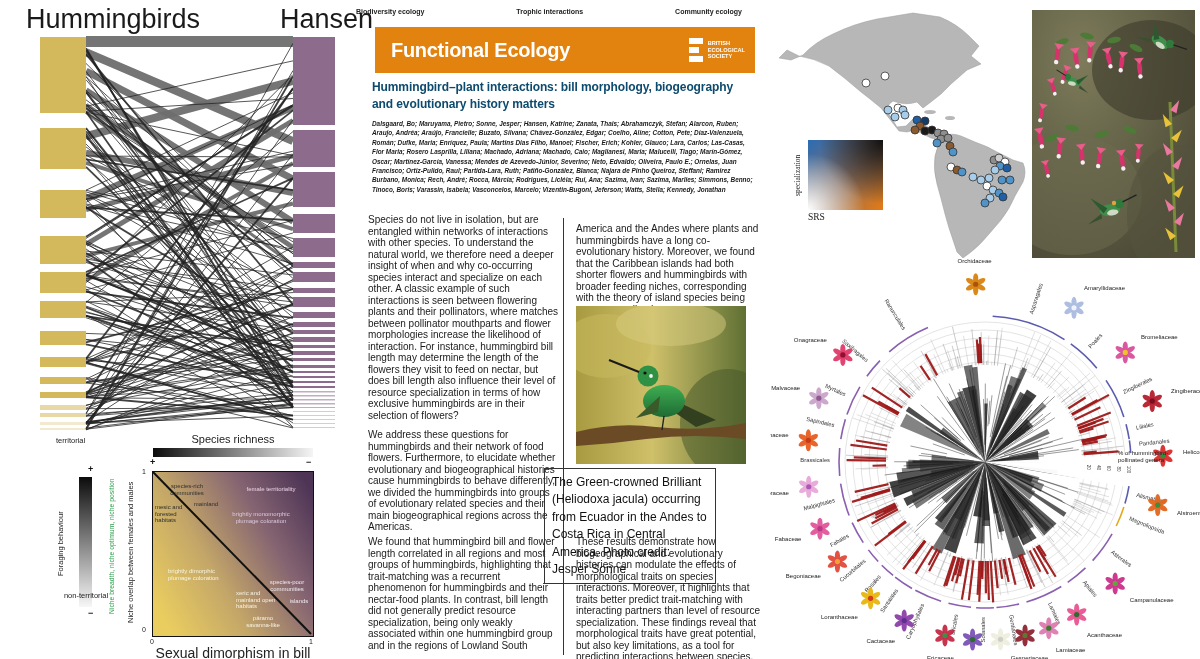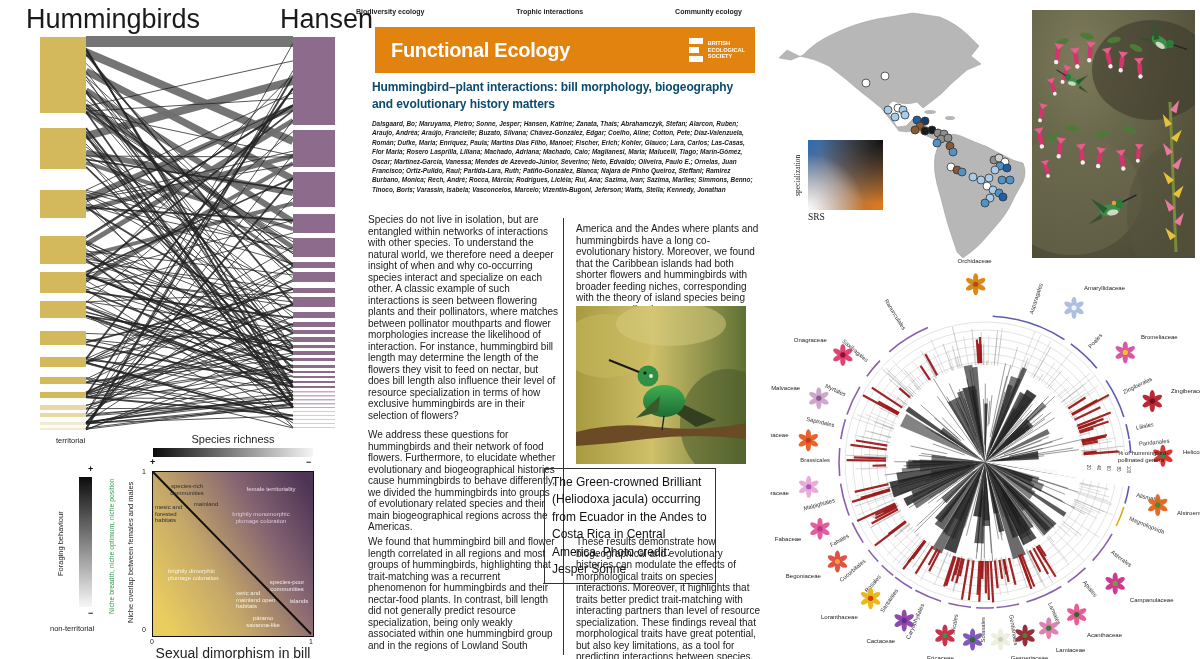--- a/index.html
+++ b/index.html
@@ -275,21 +275,21 @@
 
   <div class="tp-small" style="left:152px;top:433px;width:162px;text-align:center;font-size:11px">Species richness</div>
   <div class="tp-grad-h"></div>
   <div class="tp-sign" style="left:150px;top:457px">+</div>
   <div class="tp-sign" style="left:306px;top:457px">−</div>
 
   <div class="tp-small" style="left:56px;top:436px;width:60px;text-align:left">territorial</div>
   <div class="tp-sign" style="left:88px;top:464px">+</div>
   <div class="tp-grad-v"></div>
   <div class="tp-sign" style="left:88px;top:608px">−</div>
-  <div class="tp-small" style="left:50px;top:624px;width:72px;">non-territorial</div>
+  <div class="tp-small" style="left:50px;top:591px;width:72px;text-align:center">non-territorial</div>
   <div class="tp-vtext" style="left:56px;top:478px;height:132px">Foraging behaviour</div>
   <div class="tp-vtext" style="left:108px;top:458px;height:176px;font-size:6.8px;color:#2aa04a">Niche breadth, niche optimum, niche position</div>
   <div class="tp-vtext" style="left:126px;top:466px;height:172px">Niche overlap between females and males</div>
 
   <div class="tp-square">
     <svg width="162" height="166" viewBox="0 0 162 166" style="position:absolute;left:-1.6px;top:-1.6px">
       <line x1="2" y1="2" x2="160" y2="164" stroke="#111" stroke-width="2"></line>
     </svg>
   </div>
   <div class="tp-small" style="left:142px;top:468px;font-size:7px">1</div>

